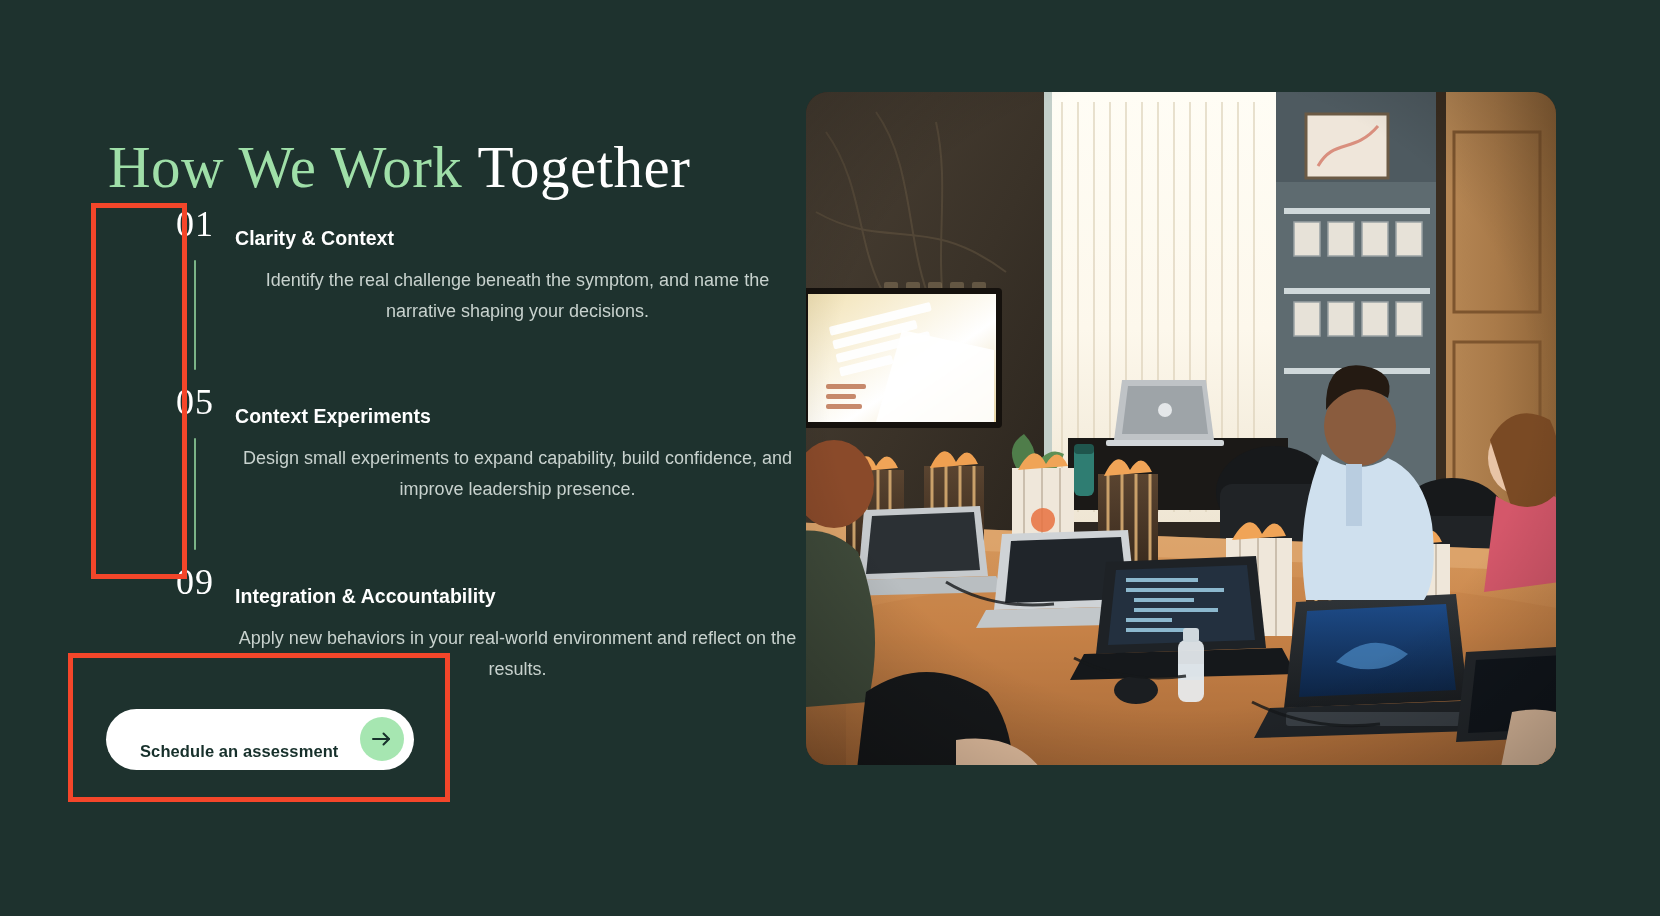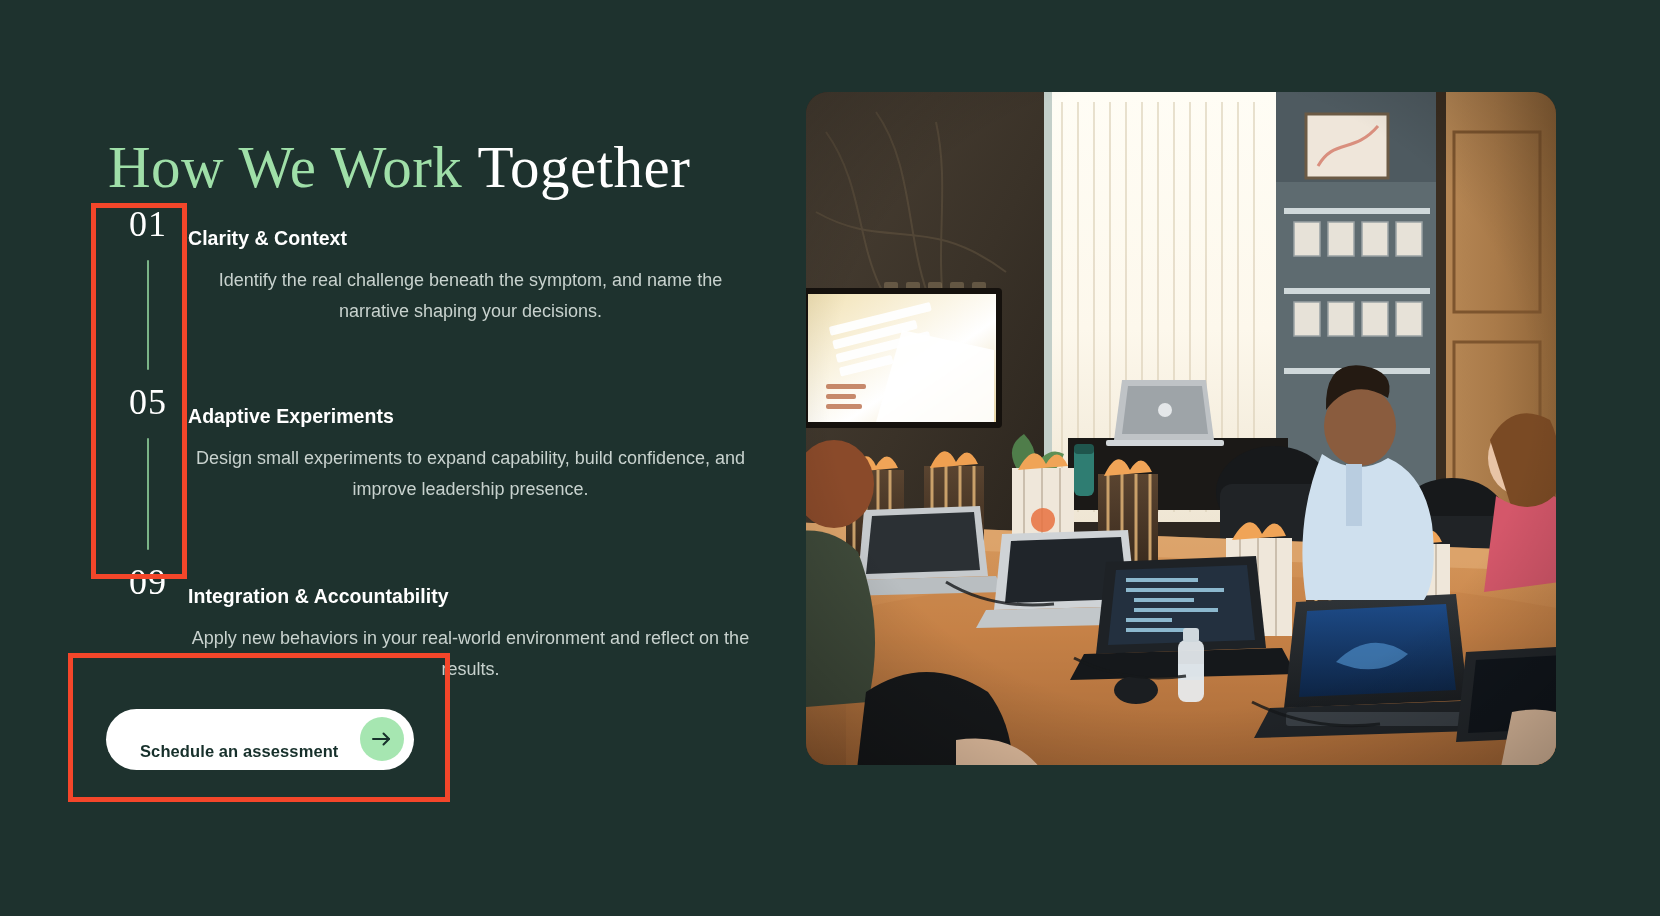--- a/index.html
+++ b/index.html
@@ -47,20 +47,21 @@
   }
   .section-heading .plain {
     color: #ffffff;
   }
 
   .steps {
     position: absolute;
     left: 0;
     top: 206px;
     width: 800px;
+    padding-left: 47px;
   }
 
   .step {
     position: relative;
     display: block;
     min-height: 0;
   }
   .step-row {
     display: flex;
     align-items: flex-start;
@@ -221,21 +222,21 @@
         </div>
       </div>
 
       <div class="step step-2">
         <div class="step-row">
           <div class="step-num-cell">
             <div class="step-num">05</div>
             <div class="step-connector conn-2"></div>
           </div>
           <div class="step-body">
-            <h3 class="step-title">Adaptive Experiments</h3>
+            <h3 class="step-title">Context Experiments</h3>
             <p class="step-desc">Design small experiments to expand capability, build confidence, and improve leadership presence.</p>
           </div>
         </div>
       </div>
 
       <div class="step step-3">
         <div class="step-row">
           <div class="step-num-cell">
             <div class="step-num">09</div>
             <div class="step-connector conn-3"></div>

